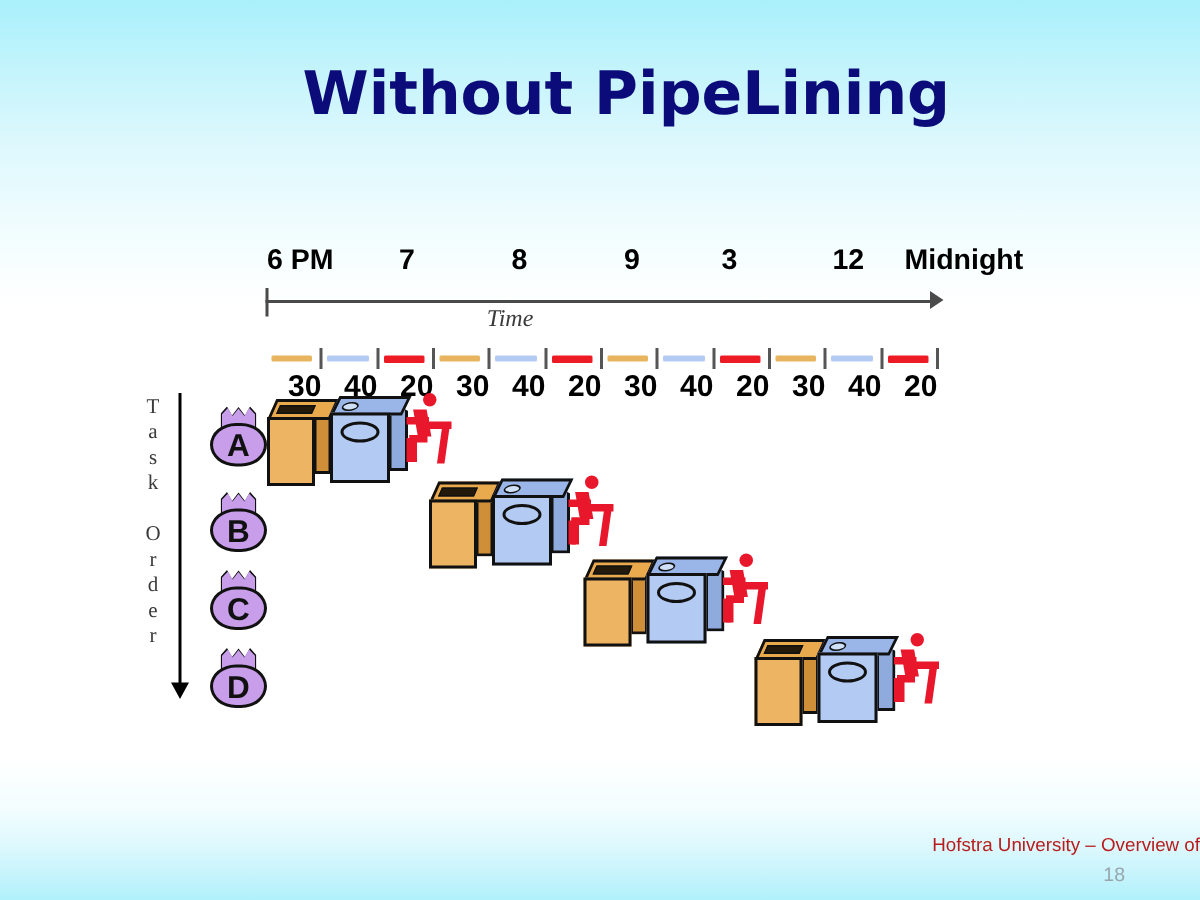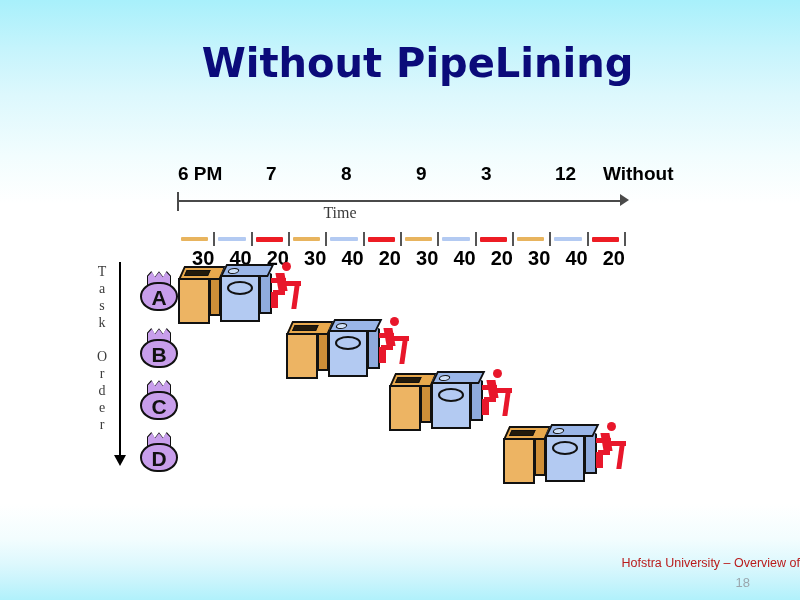--- a/index.html
+++ b/index.html
@@ -55,21 +55,21 @@
     position:absolute;left:177px;top:192px;width:2px;height:19px;background:#4a4a4a;
   }
   .axis-arrow{
     position:absolute;left:620px;top:194px;width:0;height:0;
     border-top:6px solid transparent;border-bottom:6px solid transparent;
     border-left:9px solid #4a4a4a;
   }
   .time-word{
     position:absolute;left:0;right:0;top:204px;text-align:center;
     font-family:"Liberation Serif", serif;
-    font-size:16px;color:#3a3a3a;
+    font-style:italic;font-size:16px;color:#3a3a3a;
     width:800px;padding-right:120px;box-sizing:border-box;
   }
 
   
   .durow{position:absolute;left:177px;top:232px;width:448px;height:34px;}
   .dubar{position:absolute;height:4px;border-radius:1px;top:5px;}
   .dutick{position:absolute;width:2px;height:14px;background:#555;top:0px;}
   .dunum{
     position:absolute;top:15px;
     font-family:"Liberation Sans", sans-serif;
@@ -225,21 +225,21 @@
 
   <div class="diagram">
 
     <div id="time-labels">
         <div class="tlabel" style="left: 158px;">6 PM</div>
         <div class="tlabel" style="left: 246px;">7</div>
         <div class="tlabel" style="left: 321px;">8</div>
         <div class="tlabel" style="left: 396px;">9</div>
         <div class="tlabel" style="left: 461px;">3</div>
         <div class="tlabel" style="left: 535px;">12</div>
-        <div class="tlabel" style="left: 583px;">Without</div>
+        <div class="tlabel" style="left: 583px;">Midnight</div>
       </div>
 
     <div class="axis-start"></div>
     <div class="axis-line"></div>
     <div class="axis-arrow"></div>
     <div class="time-word">Time</div>
 
     <div class="durow" id="duration-row">
         <div class="dubar" style="left: 4px; width: 27.3333px; background: rgb(232, 180, 94); height: 4px;"></div>
         <div class="dunum" style="left: 0px; width: 37.3333px;">30</div>

